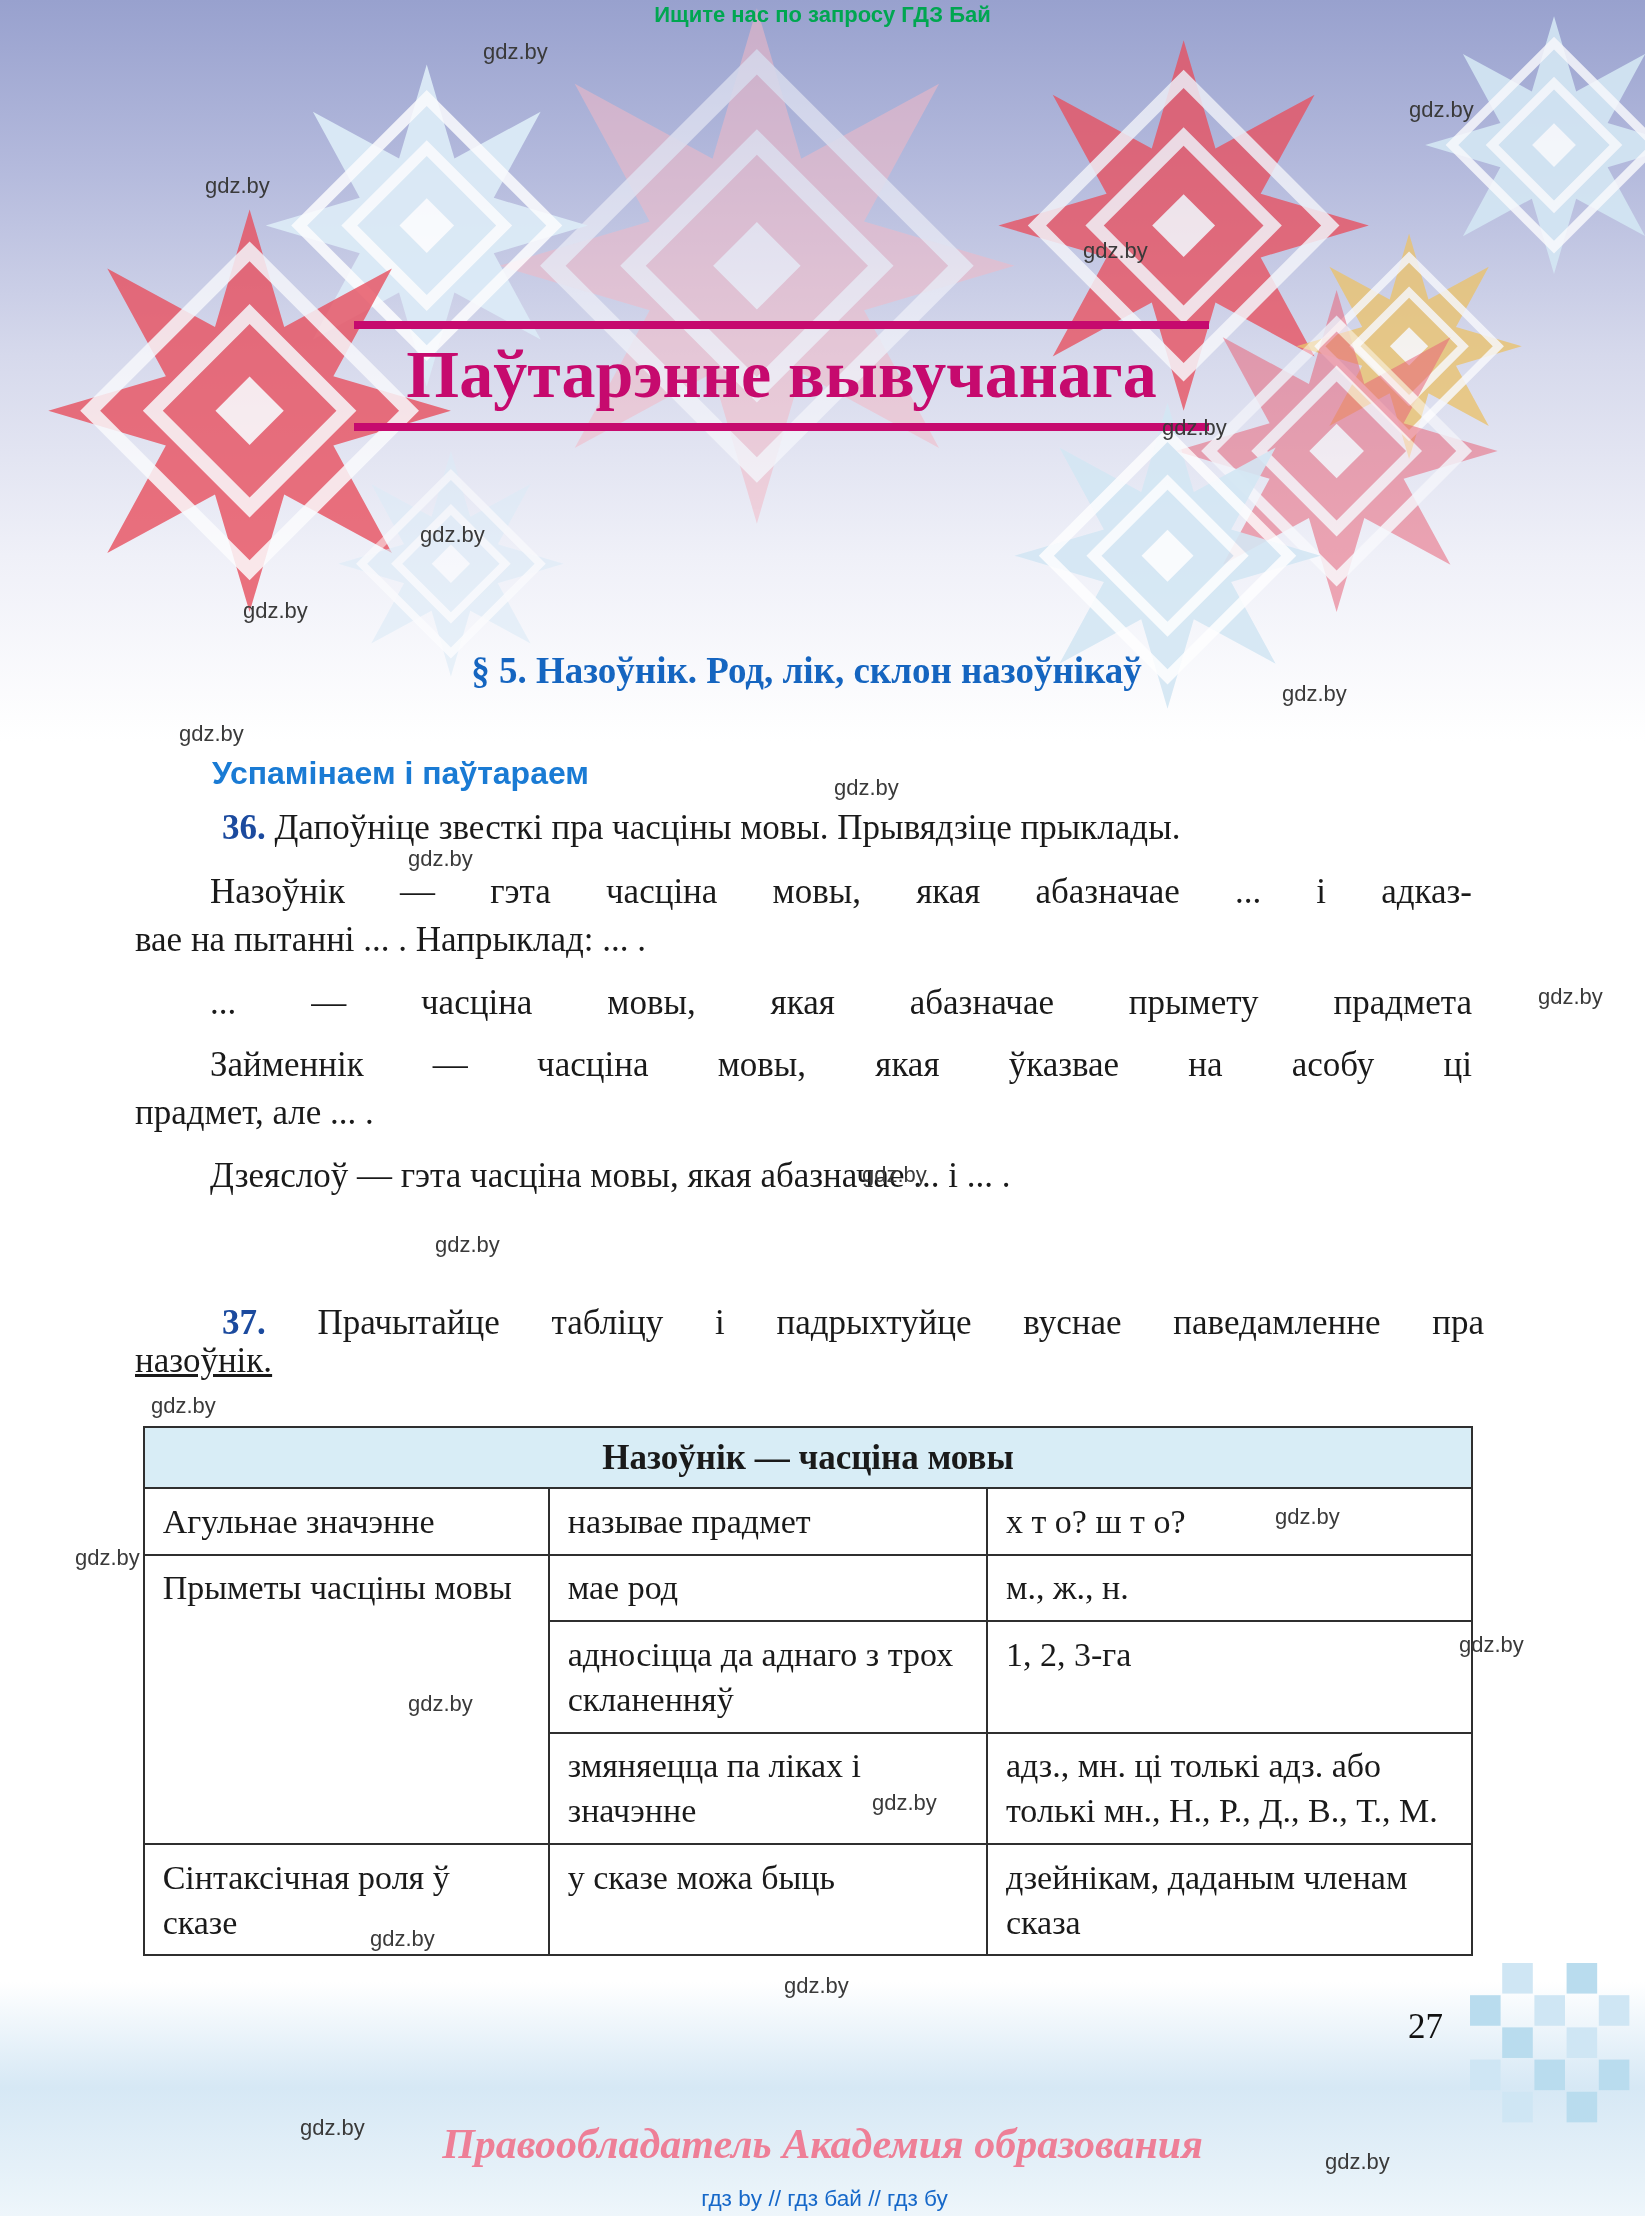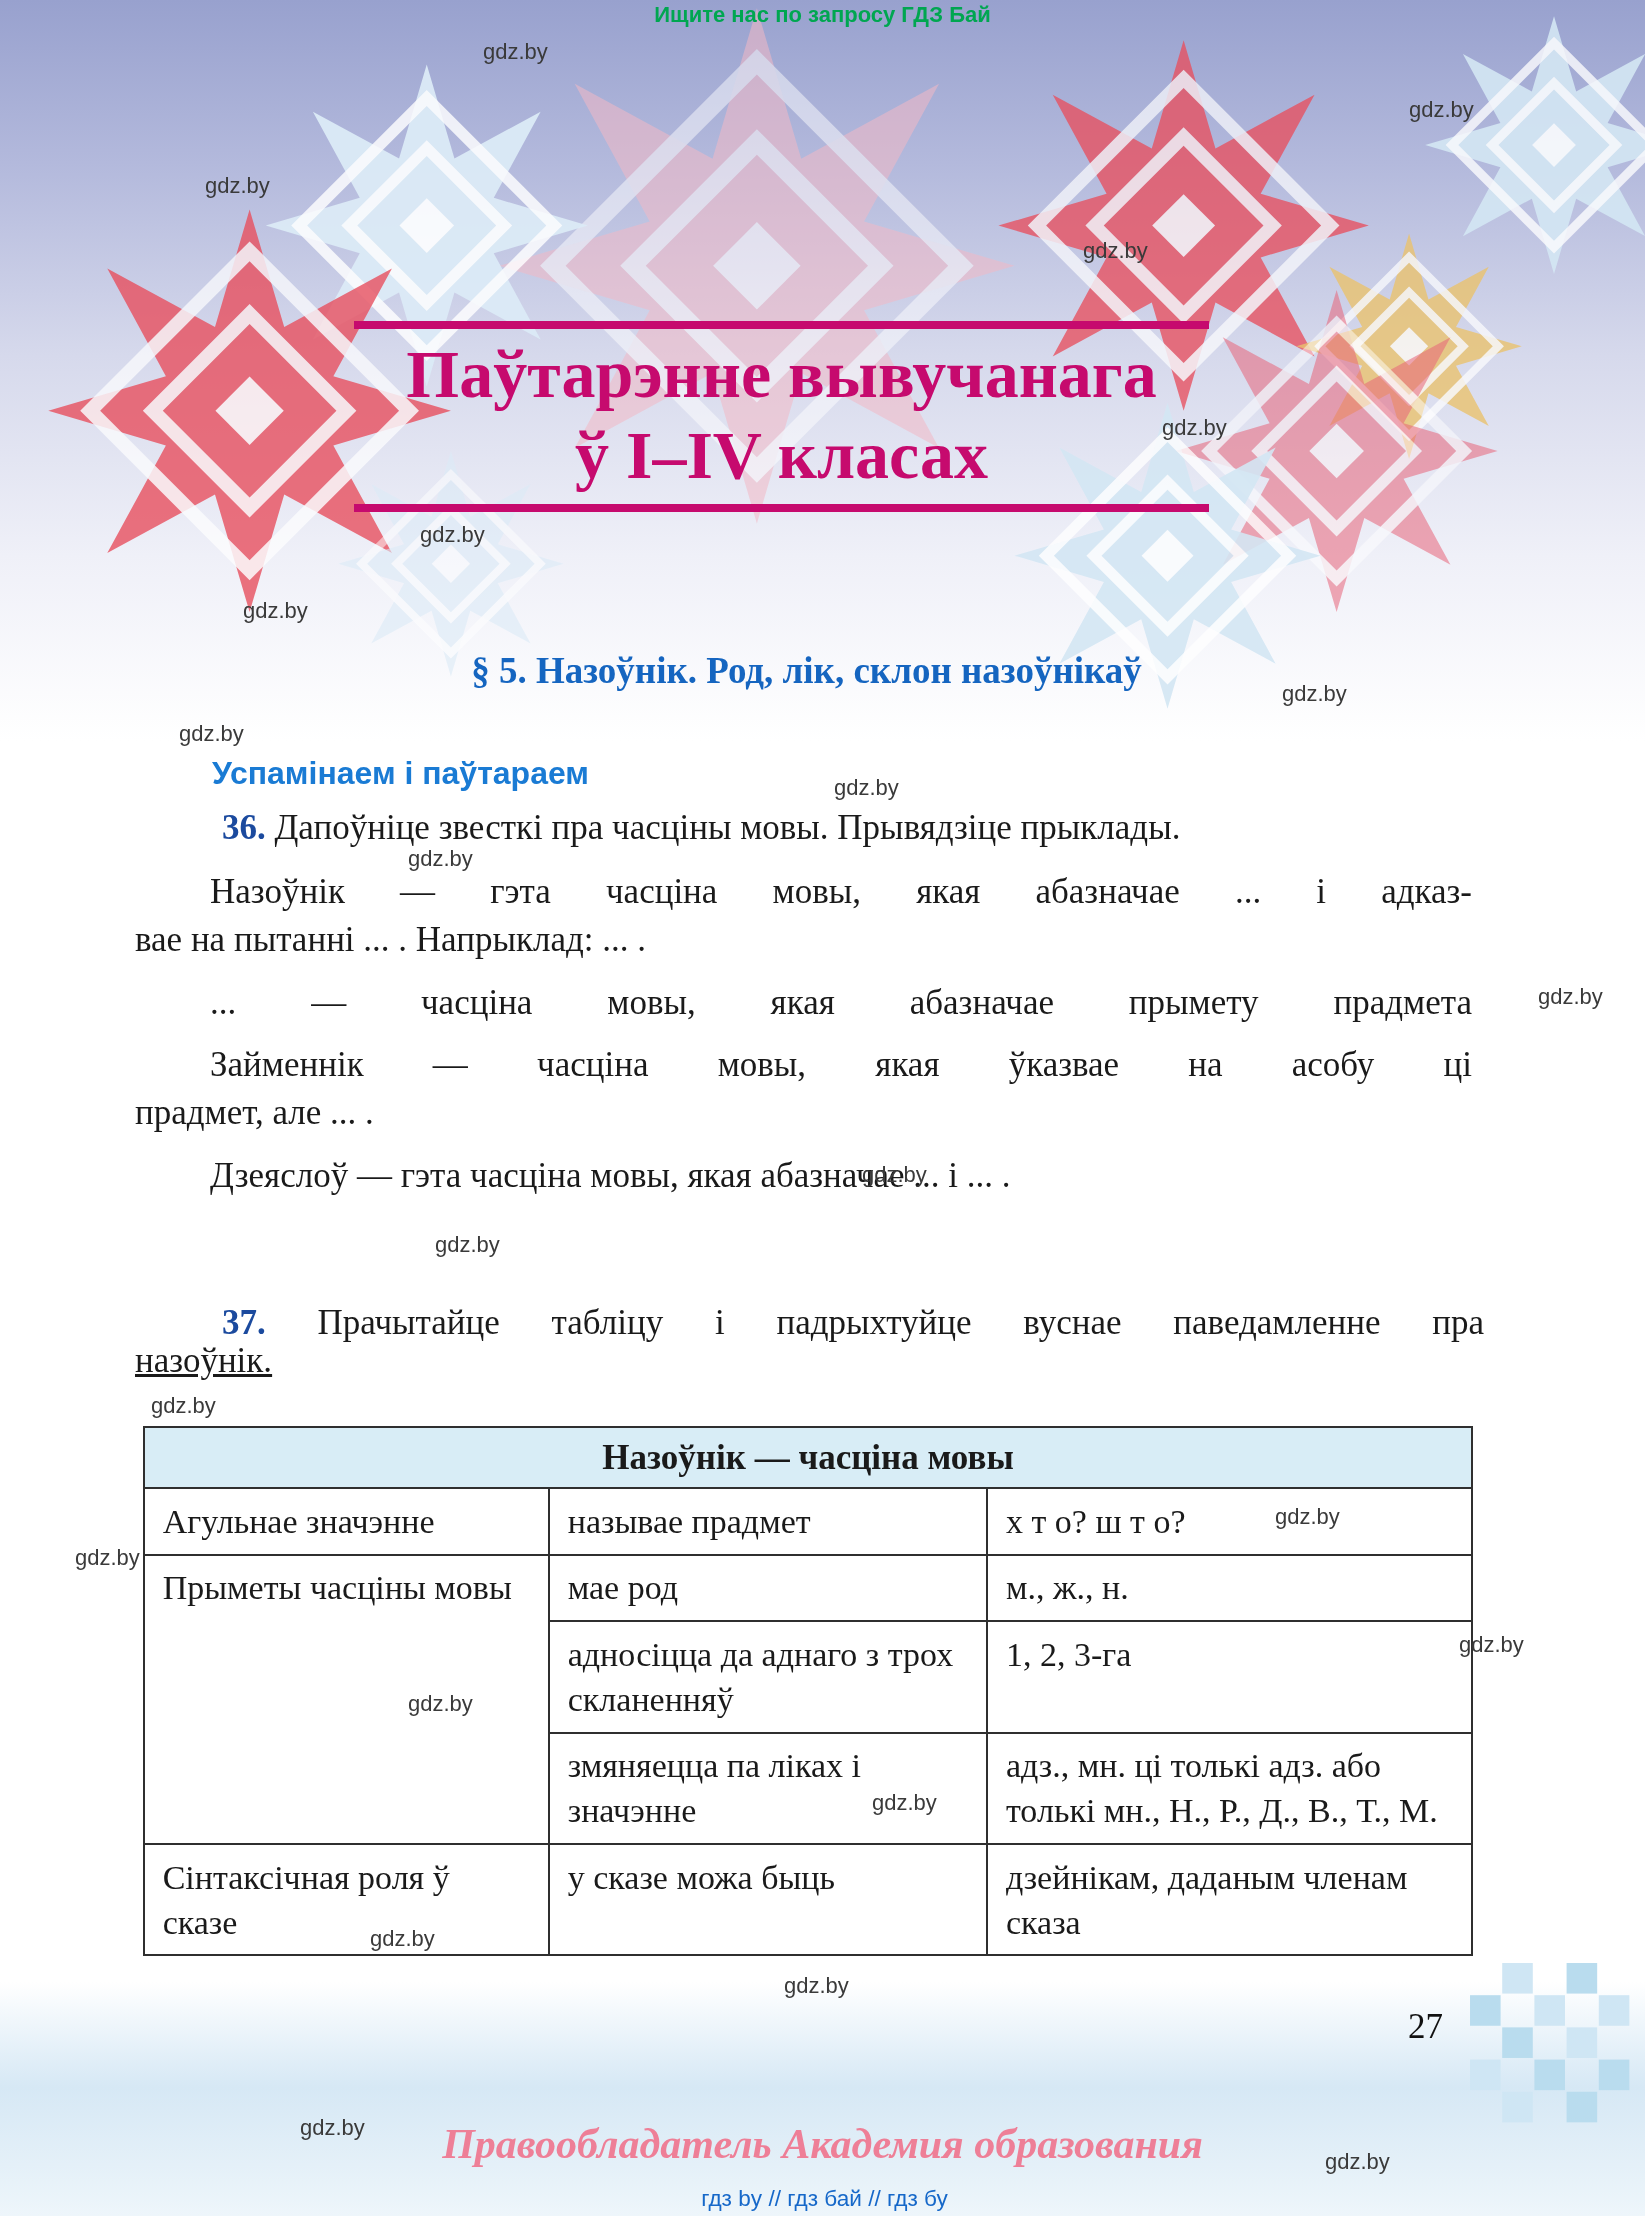--- a/index.html
+++ b/index.html
@@ -147,21 +147,20 @@
   <span class="wm" style="left:408px;top:1691px">gdz.by</span>
   <span class="wm" style="left:872px;top:1790px">gdz.by</span>
   <span class="wm" style="left:370px;top:1926px">gdz.by</span>
   <span class="wm" style="left:784px;top:1973px">gdz.by</span>
   <span class="wm" style="left:300px;top:2115px">gdz.by</span>
   <span class="wm" style="left:1325px;top:2149px">gdz.by</span>
 
   <div class="title-block">
     <div class="rule top"></div>
     <div class="title-l1">Паўтарэнне вывучанага</div>
-    <div class="title-l2">ў I–IV класах</div>
     <div class="rule bottom"></div>
   </div>
 
   <h2 class="section-heading">§ 5. Назоўнік. Род, лік, склон назоўнікаў</h2>
   <div class="subheading">Успамінаем і паўтараем</div>
 
   <p class="task ex36-task"><span class="exnum">36.</span>
     <span>Дапоўніце звесткі пра часціны мовы. Прывядзіце прыклады.</span></p>
 
   <div class="paras">

